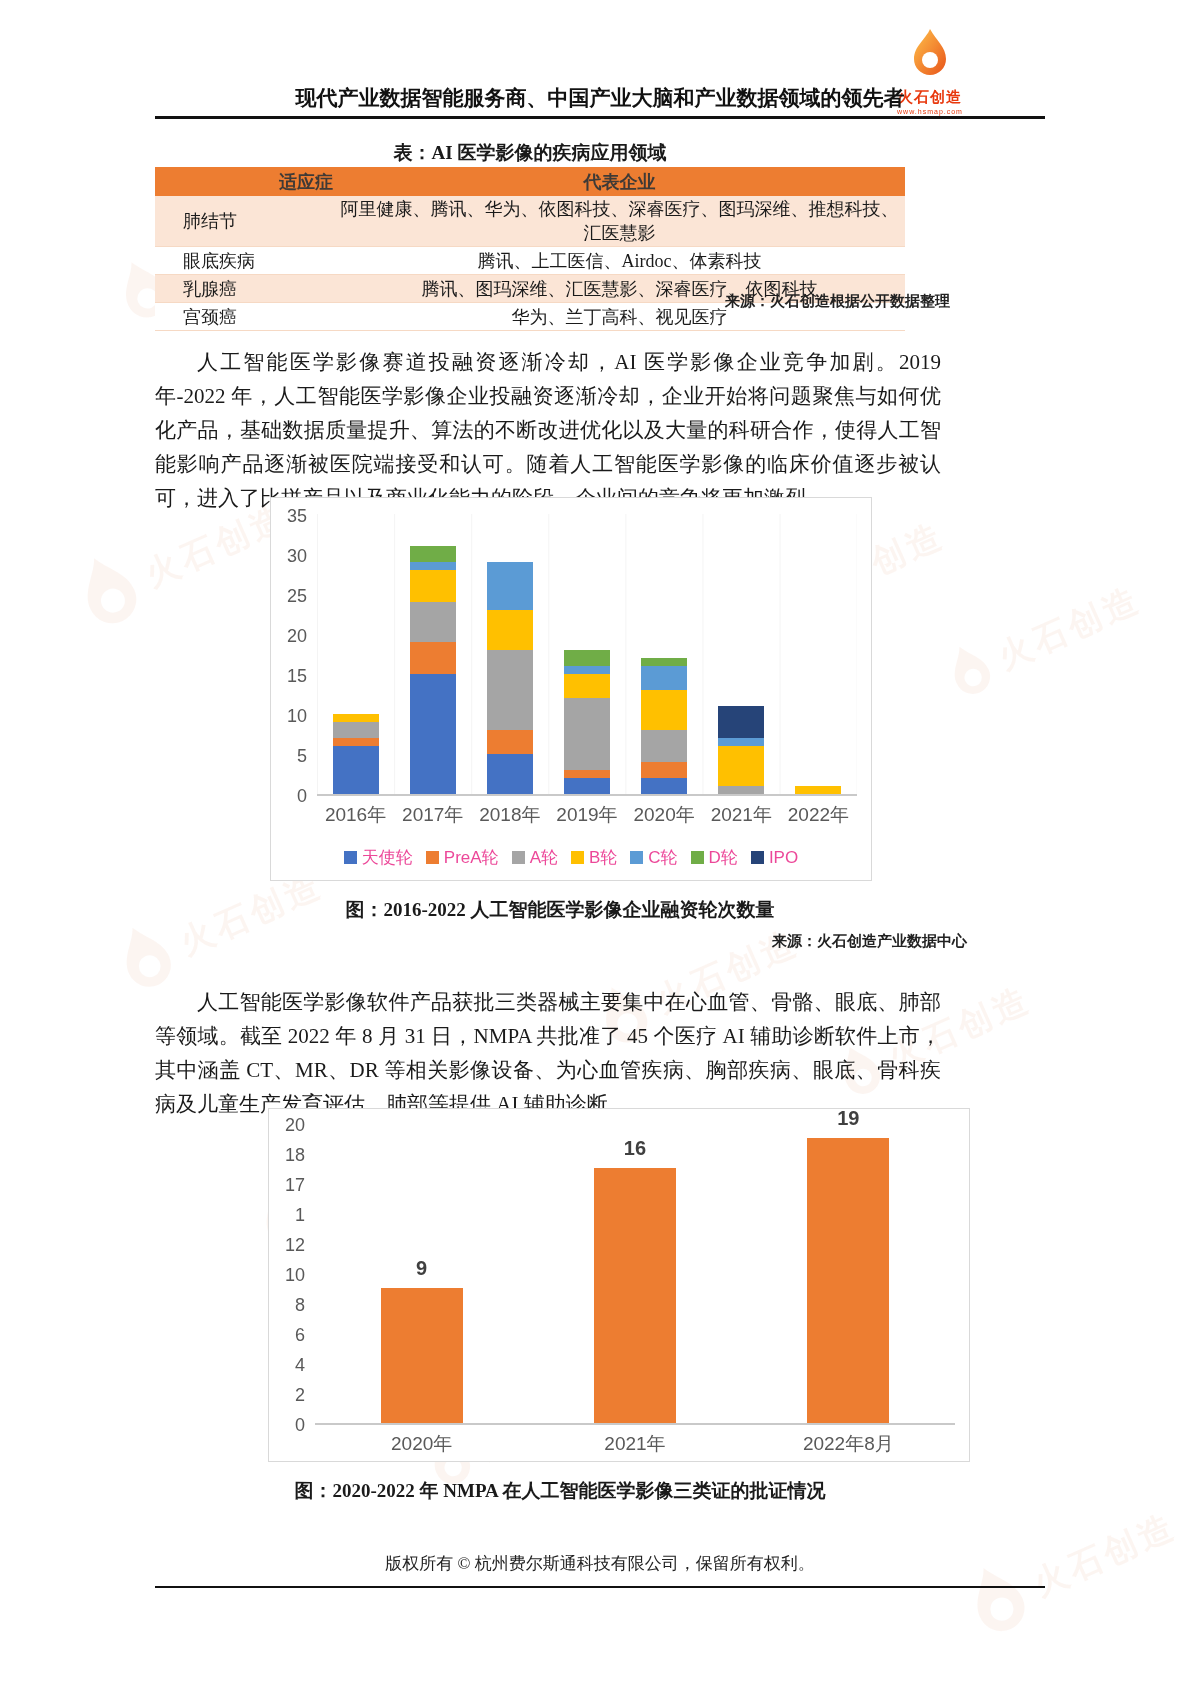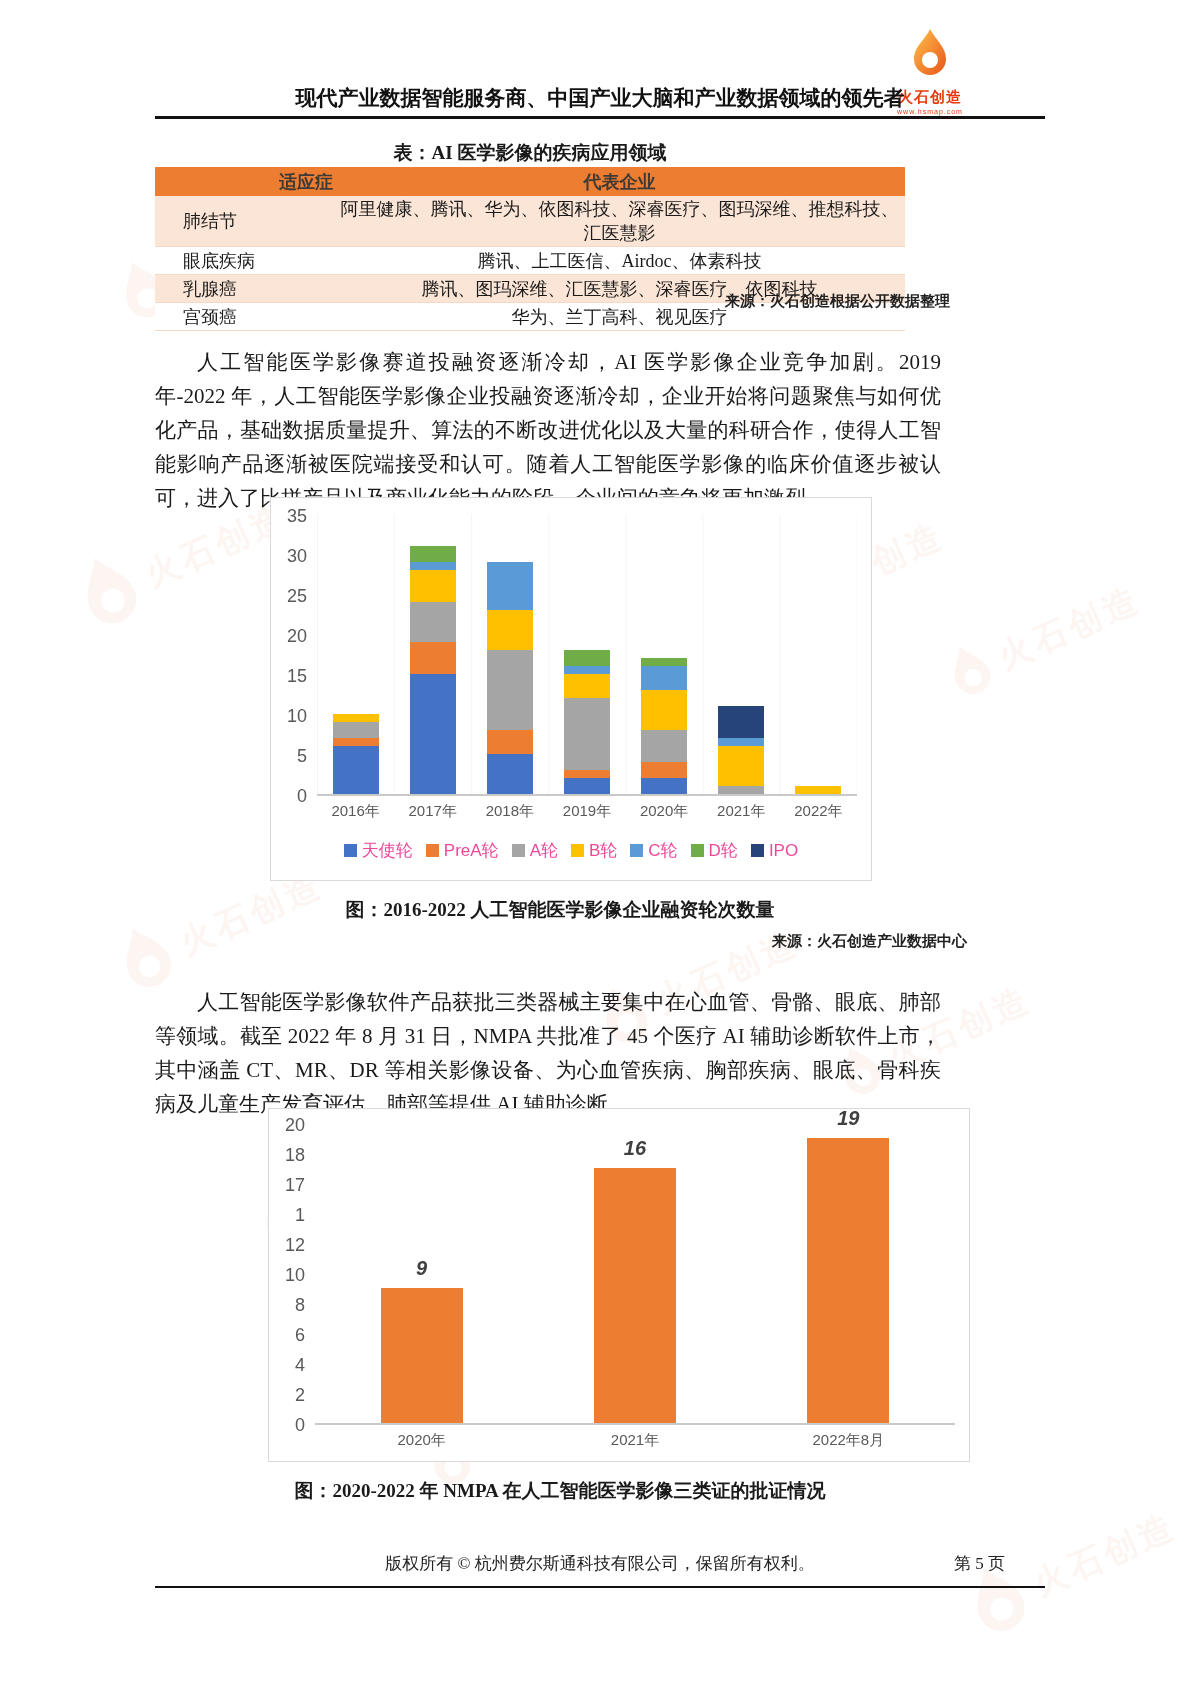--- a/index.html
+++ b/index.html
@@ -59,28 +59,28 @@
 
   .plot{position:relative;border-bottom:2px solid #c9c9c9;display:flex;
       align-items:flex-end;justify-content:space-around;}
   .c1 .plot{width:540px;height:280px;
       background-image:linear-gradient(to right,#f4f4f4 1px,transparent 1px);
       background-size:77.1px 100%;}
   .c2 .plot{width:640px;height:300px;}
 
   .bcol{display:flex;flex-direction:column-reverse;width:46px;}
   .seg{width:100%;}
-  .bcol2{position:relative;display:flex;align-items:flex-end;justify-content:flex-start;width:82px;height:100%;font-style:italic;}
+  .bcol2{position:relative;display:flex;align-items:flex-end;justify-content:flex-start;width:82px;height:100%;}
   .obar{width:82px;}
   .dlab{position:absolute;width:100%;text-align:center;font-weight:bold;font-size:20px;color:#404040;}
 
   .xrow{display:flex;justify-content:space-around;margin-top:6px;}
   .c1 .xrow{margin-left:46px;width:540px;}
   .c2 .xrow{margin-left:46px;width:640px;}
-  .xlab{flex:1;text-align:center;font-size:15px;color:#595959;}
+  .xlab{flex:1;text-align:center;font-size:19px;color:#595959;}
 
   .chart-pad{padding-top:16px;}
   .legend{display:flex;justify-content:center;align-items:center;gap:13px;margin-top:18px;}
   .lgit{display:flex;align-items:center;gap:5px;}
   .sw{width:13px;height:13px;display:inline-block;}
   .lgt{font-size:17px;color:#ec4899;}
 
   
   .fig-caption{position:absolute;left:155px;width:810px;text-align:center;
       font-weight:bold;font-size:19px;z-index:2;}
@@ -376,16 +376,15 @@
       <div class="xrow">
           <div class="xlab">2020年</div>
           <div class="xlab">2021年</div>
           <div class="xlab">2022年8月</div>
         </div>
     </div>
   </div>
   <div class="fig-caption cap2">图：2020-2022 年 NMPA 在人工智能医学影像三类证的批证情况</div>
 
   <div class="footer-text">版权所有 © 杭州费尔斯通科技有限公司，保留所有权利。</div>
-  <div class="footer-page">第 5 页</div>
   <div class="footer-rule"></div>
 
 </div>
 
 </body></html>

